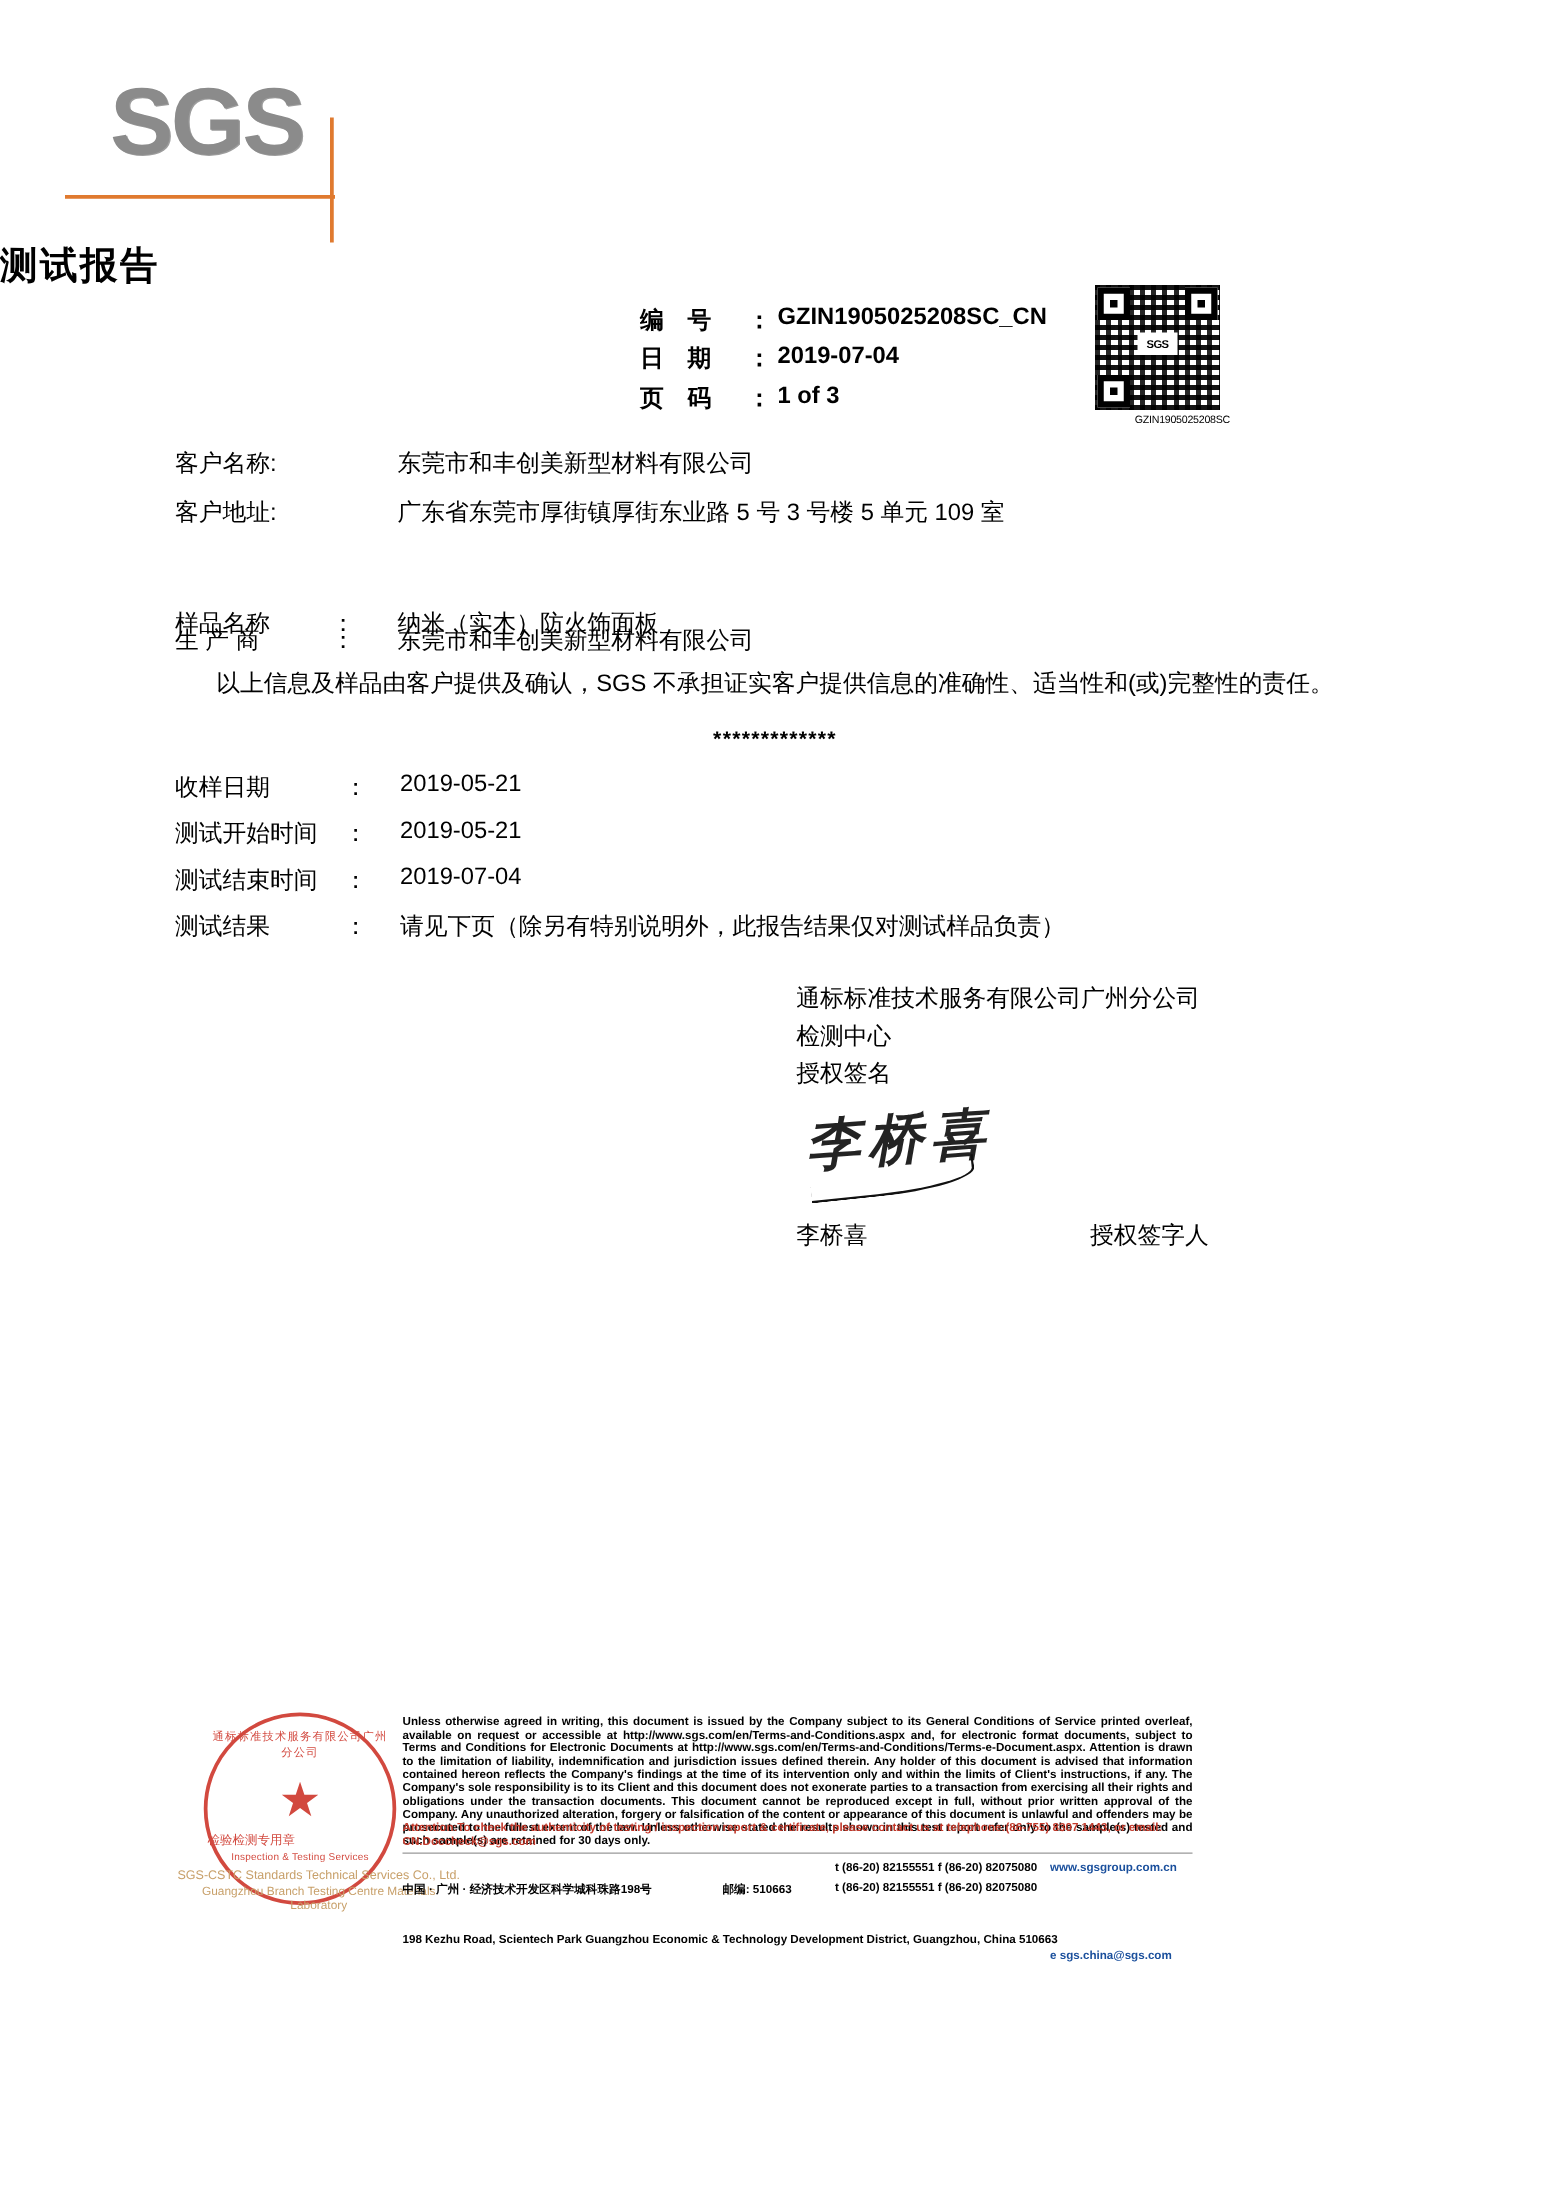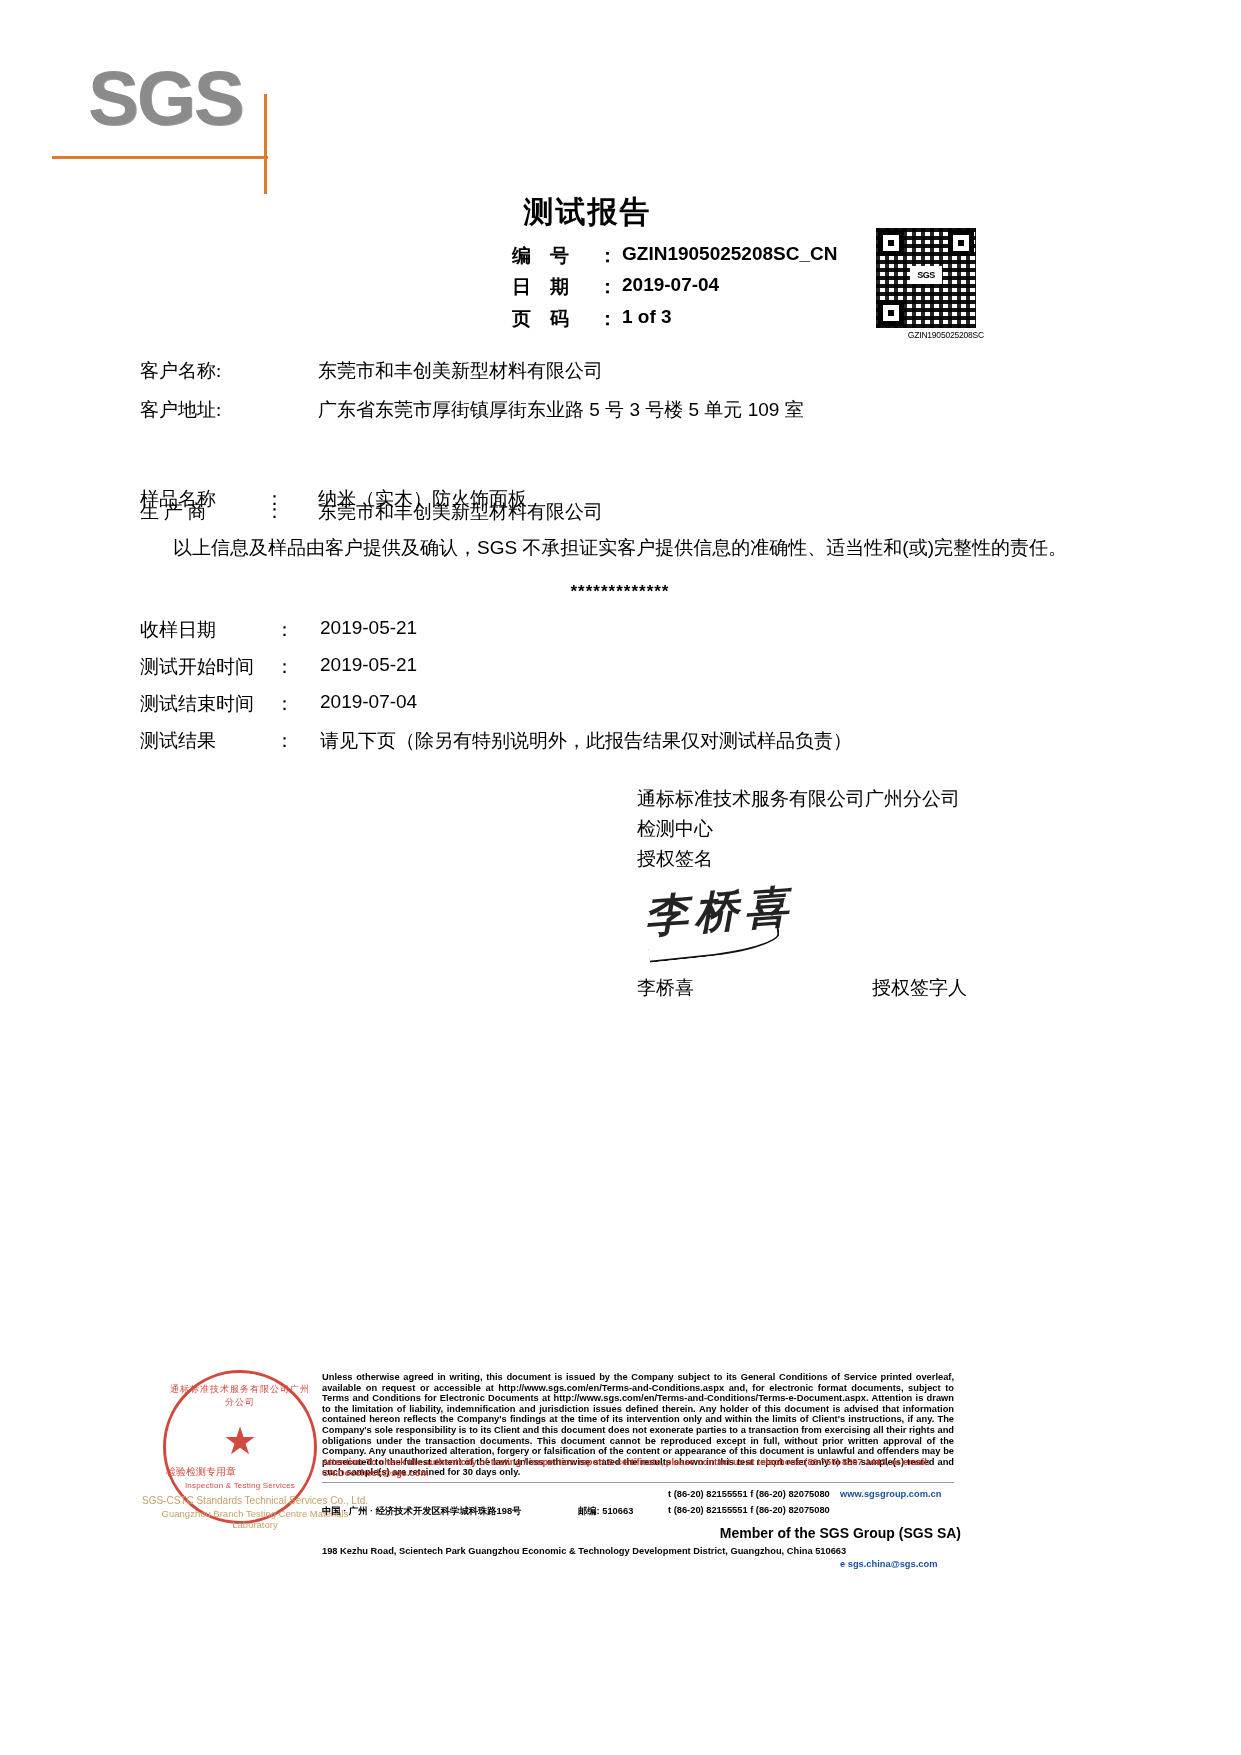--- a/index.html
+++ b/index.html
@@ -52,21 +52,20 @@
     height: 100px;
     background: #e07a2f;
   }
 
   
   #title {
     position: absolute;
     left: 0;
     top: 192px;
     width: 1175px;
-    text-align: center;
     font-size: 30px;
     font-weight: bold;
     letter-spacing: 2px;
   }
   .hdr-row {
     position: absolute;
     font-size: 19px;
     font-weight: bold;
     white-space: nowrap;
   }
@@ -137,21 +136,21 @@
     color: #000;
     letter-spacing: -0.2px;
   }
 
   
   .info-row {
     position: absolute;
     font-size: 19px;
     white-space: nowrap;
   }
-  .info-label { position: absolute; left: 0; font-family: Liberation Serif, serif; }
+  .info-label { position: absolute; left: 0; }
   .info-colon { position: absolute; }
   .info-value { position: absolute; }
 
   .note {
     position: absolute;
     left: 140px;
     top: 533px;
     width: 960px;
     font-size: 19px;
     text-align: center;
@@ -431,15 +430,14 @@
 
   <div class="addr-line" style="left:322px; top:1546px;">198 Kezhu Road, Scientech Park Guangzhou Economic &amp; Technology Development District, Guangzhou, China 510663</div>
   <div class="addr-line" style="left:668px; top:1489px;">t (86-20) 82155551   f (86-20) 82075080</div>
   <div class="addr-line web" style="left:840px; top:1489px; color:#1a4f9c;">www.sgsgroup.com.cn</div>
 
   <div class="addr-line" style="left:322px; top:1505px;">中国 · 广州 · 经济技术开发区科学城科珠路198号</div>
   <div class="addr-line" style="left:578px; top:1505px;">邮编: 510663</div>
   <div class="addr-line" style="left:668px; top:1505px;">t (86-20) 82155551   f (86-20) 82075080</div>
   <div class="addr-line web" style="left:840px; top:1539px; color:#1a4f9c;margin-top:20px;">e sgs.china@sgs.com</div>
 
-  <div id="member">Member of the SGS Group (SGS SA)</div>
 
 </div>
 
 </body></html>

